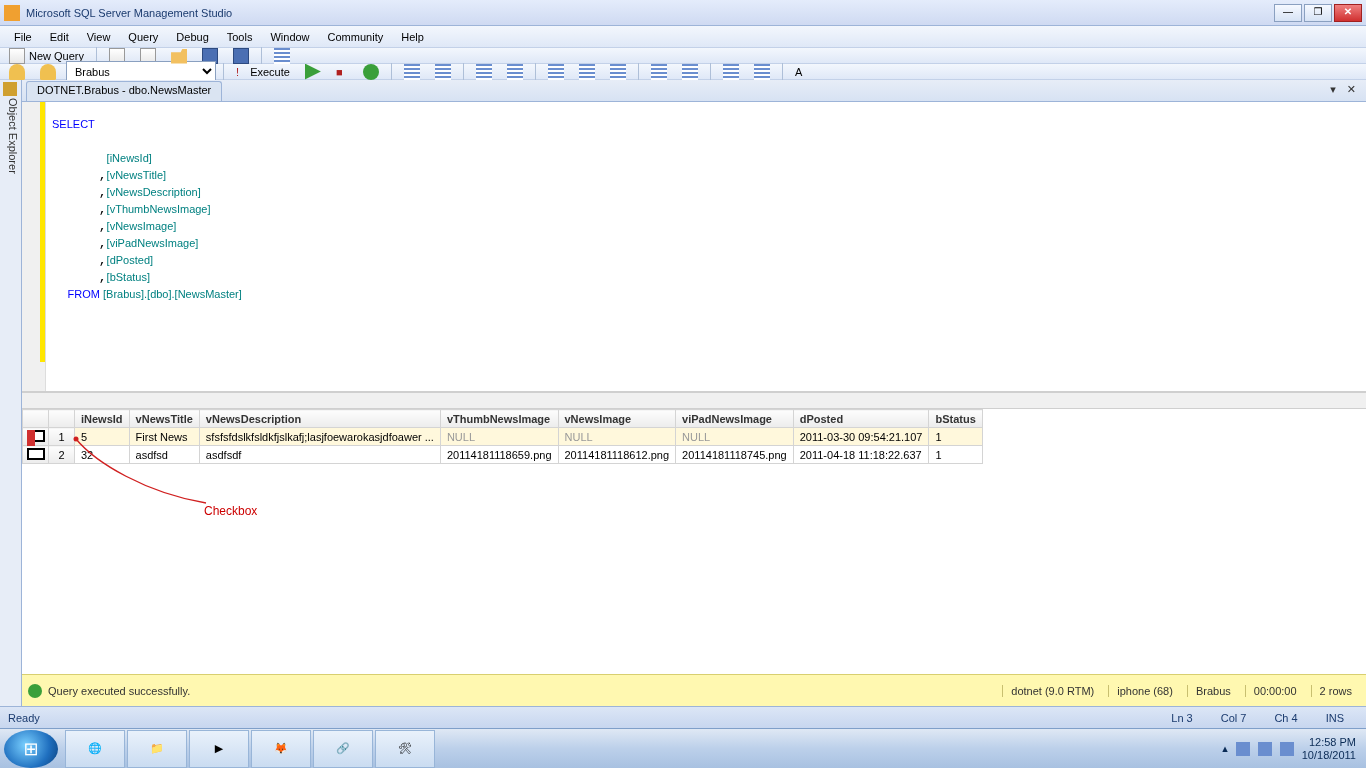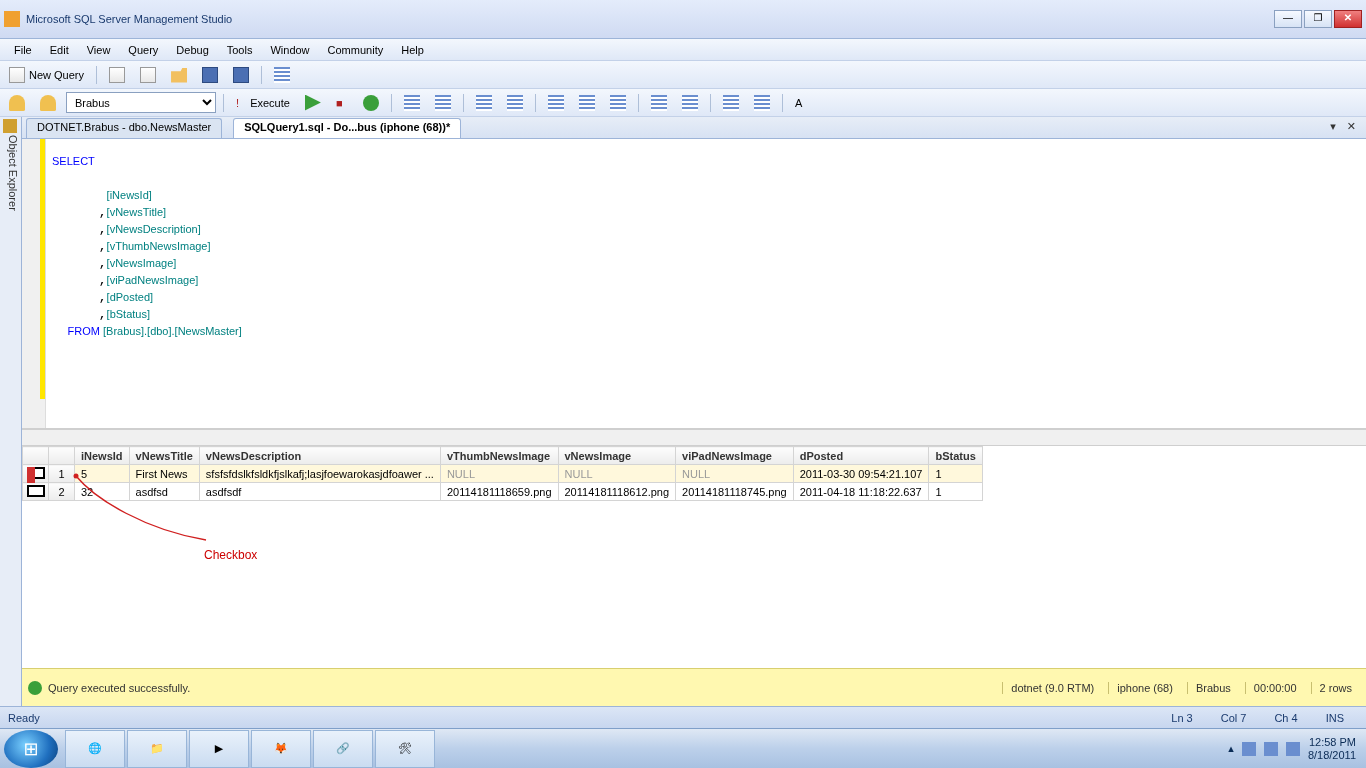--- a/index.html
+++ b/index.html
@@ -1,42 +1,42 @@
 <!DOCTYPE html>
 <html><head>
 <meta charset="utf-8">
 <style>
 *{box-sizing:border-box;margin:0;padding:0;font-family:"Segoe UI",Tahoma,sans-serif;font-size:11px}
 body{width:1366px;height:768px;overflow:hidden;background:#d6dff7;display:flex;flex-direction:column}
-.titlebar{height:39px;background:linear-gradient(#e4ecfb,#cfdaf2);display:flex;align-items:center;padding:0 4px;border-bottom:1px solid #9db4d8}
+.titlebar{height:26px;background:linear-gradient(#e4ecfb,#cfdaf2);display:flex;align-items:center;padding:0 4px;border-bottom:1px solid #9db4d8}
 .titlebar .app-icon{width:16px;height:16px;margin-right:6px;background:#f0a030}
 .titlebar .title{flex:1;color:#1a3a6e;font-weight:400}
 .win-btns{display:flex;gap:2px}
 .win-btn{width:28px;height:18px;border:1px solid #8aa0c0;background:linear-gradient(#f6f9ff,#d7e3f5);text-align:center;line-height:14px;font-size:10px;cursor:default}
 .win-btn.close{background:linear-gradient(#f08080,#d03030);color:#fff;border-color:#a02020;font-weight:bold}
 .menubar{height:22px;background:linear-gradient(#f3f7fd,#dfe8f7);display:flex;align-items:center;padding:0 6px;gap:2px;border-bottom:1px solid #c3d1e8}
 .menu-item{padding:2px 8px;cursor:default}
-.toolbar{height:28px;background:linear-gradient(#f3f7fd,#dfe8f7);display:flex;align-items:center;padding:0 4px;gap:5px;border-bottom:1px solid #c3d1e8}
+.toolbar{height:16px;background:linear-gradient(#f3f7fd,#dfe8f7);display:flex;align-items:center;padding:0 4px;gap:5px;border-bottom:1px solid #c3d1e8}
 .tb-sep{width:1px;height:18px;background:#aebfd8;margin:0 2px}
 .tb-btn{height:22px;min-width:22px;padding:0 4px;border:1px solid transparent;display:inline-flex;align-items:center;gap:4px;cursor:default}
 .ic{width:16px;height:16px;display:inline-block}
 .ic-new{background:linear-gradient(#fff,#e8e8e8);border:1px solid #999}
 .ic-open{background:#f2c060;clip-path:polygon(0 30%,60% 30%,70% 10%,100% 10%,100% 100%,0 100%)}
 .ic-save{background:#4b6fb3;border:1px solid #2d4a80}
 .ic-exec{background:#3a9f3a;clip-path:polygon(0 0,100% 50%,0 100%)}
 .ic-db{background:#f0c050;border-radius:50% 50% 10% 10%}
 .ic-grid{background:repeating-linear-gradient(#6a8ecf 0 2px,#fff 2px 4px)}
 .ic-check{background:#3a9f3a;border-radius:50%}
 .select-db{height:21px;width:150px;border:1px solid #8aa0c0;background:#fff;padding:0 4px}
 .workspace{flex:1;display:flex;min-height:0}
 .obj-explorer{width:22px;background:#e7edf7;border-right:1px solid #9db4d8;writing-mode:vertical-rl;text-orientation:mixed;padding:18px 2px 4px;color:#333;font-size:11px;position:relative}
 .obj-explorer .pin{position:absolute;top:2px;left:3px;width:14px;height:14px;background:#d0a030;writing-mode:horizontal-tb}
 .main-area{flex:1;display:flex;flex-direction:column;background:#fff;min-height:0}
 .doc-tabs{height:22px;background:linear-gradient(#e7edf7,#d7e2f3);display:flex;align-items:flex-end;padding:0 4px;border-bottom:1px solid #9db4d8;position:relative}
-.doc-tab{height:20px;padding:2px 10px;background:#dae4f2;border:1px solid #9db4d8;border-bottom:none;margin-right:11px;border-radius:3px 3px 0 0;font-size:11px;cursor:default}
+.doc-tab{height:20px;padding:2px 10px;background:#dae4f2;border:1px solid #9db4d8;border-bottom:none;margin-right:3px;border-radius:3px 3px 0 0;font-size:11px;cursor:default}
 .doc-tab.active{background:#fff;font-weight:bold}
 .doc-tabs .tab-ctrl{position:absolute;right:6px;top:3px;font-size:11px;color:#333;letter-spacing:4px}
 .editor-wrap{height:290px;display:flex;min-height:0;border-bottom:1px solid #cfcfcf}
 .ed-margin{width:24px;background:#f0f0f0;border-right:1px solid #ddd;position:relative}
 .ed-margin .ylw{position:absolute;left:18px;top:0;width:5px;height:260px;background:#ffe600}
 .editor{flex:1;padding:14px 6px;font-family:"Courier New",monospace;font-size:13px;line-height:17px;white-space:pre;overflow:auto;color:#000}
 .kw{color:#0000ff}
 .ident{color:#008080}
 .editor-scroll{height:17px;background:#f0f0f0;border-top:1px solid #cfcfcf;border-bottom:1px solid #cfcfcf}
 .result-tabs{height:24px;background:linear-gradient(#f3f7fd,#e7edf7);display:flex;align-items:flex-end;padding:2px 4px 0;border-bottom:1px solid #c3d1e8}
@@ -47,21 +47,21 @@
 table.grid th,table.grid td{border:1px solid #d4d4d4;padding:2px 6px;text-align:left;white-space:nowrap;height:18px}
 table.grid th{background:linear-gradient(#fdfdfd,#ececec);font-weight:bold;color:#333}
 table.grid td.rowhdr{background:linear-gradient(#fdfdfd,#ececec);width:26px;text-align:center;padding:0}
 .rh-ic{display:inline-block;width:18px;height:12px;background:#fff;border:2px solid #000;position:relative}
 .rh-ic.sel::after{content:"";position:absolute;left:-2px;top:-2px;width:8px;height:16px;background:#d03030}
 .null{color:#999;font-style:normal}
 tr.selrow td{background:#fff8dc}
 .annot{position:absolute;pointer-events:none}
 .annot svg{overflow:visible}
 .annot-label{color:#c00;font-size:12px;position:absolute}
-.query-status{height:38px;background:#fff8b0;border-top:1px solid #d8cf70;display:flex;align-items:center;padding:0 6px;gap:6px;color:#333}
+.query-status{height:32px;background:#fff8b0;border-top:1px solid #d8cf70;display:flex;align-items:center;padding:0 6px;gap:6px;color:#333}
 .query-status .st-ic{width:14px;height:14px;background:#3a9f3a;border-radius:50%}
 .query-status .spacer{flex:1}
 .query-status .cell{padding:0 8px;border-left:1px solid #c8bf70}
 .ide-status{height:22px;background:linear-gradient(#dce6f6,#c7d6ef);display:flex;align-items:center;padding:0 8px;border-top:1px solid #9db4d8;color:#1a3a6e}
 .ide-status .spacer{flex:1}
 .ide-status .cell{padding:0 14px}
 .taskbar{height:40px;background:linear-gradient(#dfe8f4 0,#bcd0ea 50%,#a8c1e1 100%);display:flex;align-items:center;padding:0 4px;border-top:1px solid #7f9fc9}
 .start-btn{width:54px;height:38px;border-radius:50%;background:radial-gradient(circle at 40% 40%,#7ad0ff,#1f6fbf 60%,#0a3f7a);margin-right:6px;display:flex;align-items:center;justify-content:center;color:#fff;font-size:18px}
 .task-item{width:60px;height:38px;margin:0 1px;background:linear-gradient(#e9f1fb,#cadcf1);border:1px solid #98b5d8;display:flex;align-items:center;justify-content:center}
 .tray{margin-left:auto;display:flex;align-items:center;gap:8px;padding:0 6px;color:#0a2b55}
@@ -181,21 +181,20 @@
 
 <div class="workspace">
   <div class="obj-explorer">
     <span class="pin"></span>
     <span>Object Explorer</span>
   </div>
 
   <div class="main-area">
     <div class="doc-tabs">
       <div class="doc-tab">DOTNET.Brabus - dbo.NewsMaster</div>
-      <div class="doc-tab active">SQLQuery1.sql - Do...bus (iphone (68))*</div>
       <span class="tab-ctrl">▾ ✕</span>
     </div>
 
     <div class="editor-wrap">
       <div class="ed-margin">
           <div class="ylw"></div>
         </div>
       <div class="editor" id="editor"><span class="kw">SELECT</span>
 
        <span class="ident">[iNewsId]</span>
@@ -251,21 +250,21 @@
               <td>1</td>
             </tr>
           </tbody>
         </table>
       <div class="annot" style="left:44px;top:24px">
         <svg width="170" height="90">
             <path d="M10 6 C 30 30, 80 60, 140 70" stroke="#d02020" stroke-width="1.4" fill="none"></path>
             <circle cx="10" cy="6" r="2.5" fill="#d02020"></circle>
           </svg>
       </div>
-      <div class="annot-label" style="left:182px;top:102px">Checkbox</div>
+      <div class="annot-label" style="left:182px;top:95px">Checkbox</div>
     </div>
 
     <div class="query-status">
       <span class="st-ic"></span>
       <span>Query executed successfully.</span>
       <span class="spacer"></span>
       <span class="cell">dotnet (9.0 RTM)</span>
       <span class="cell">iphone (68)</span>
       <span class="cell">Brabus</span>
       <span class="cell">00:00:00</span>
@@ -291,16 +290,16 @@
   <div class="task-item">🦊</div>
   <div class="task-item">🔗</div>
   <div class="task-item">🛠</div>
   <div class="tray">
     <span>▴</span>
     <span class="tray-ic"></span>
     <span class="tray-ic"></span>
     <span class="tray-ic"></span>
     <div class="clock">
       <div>12:58 PM</div>
-      <div>8/18/2011</div>
+      <div>10/18/2011</div>
     </div>
   </div>
 </div>
 
 </body></html>

